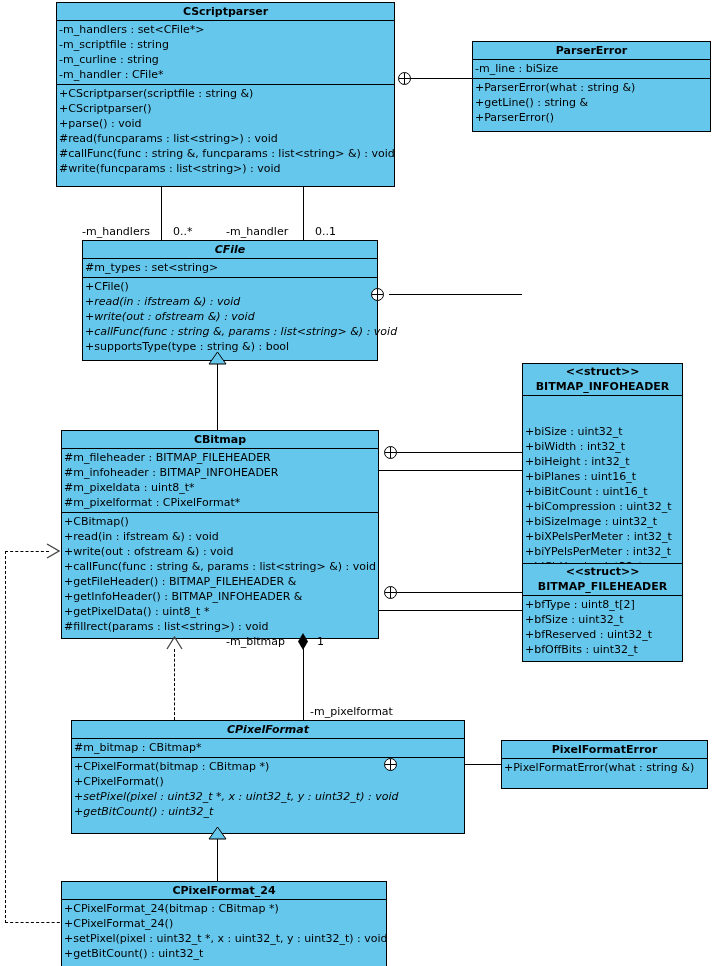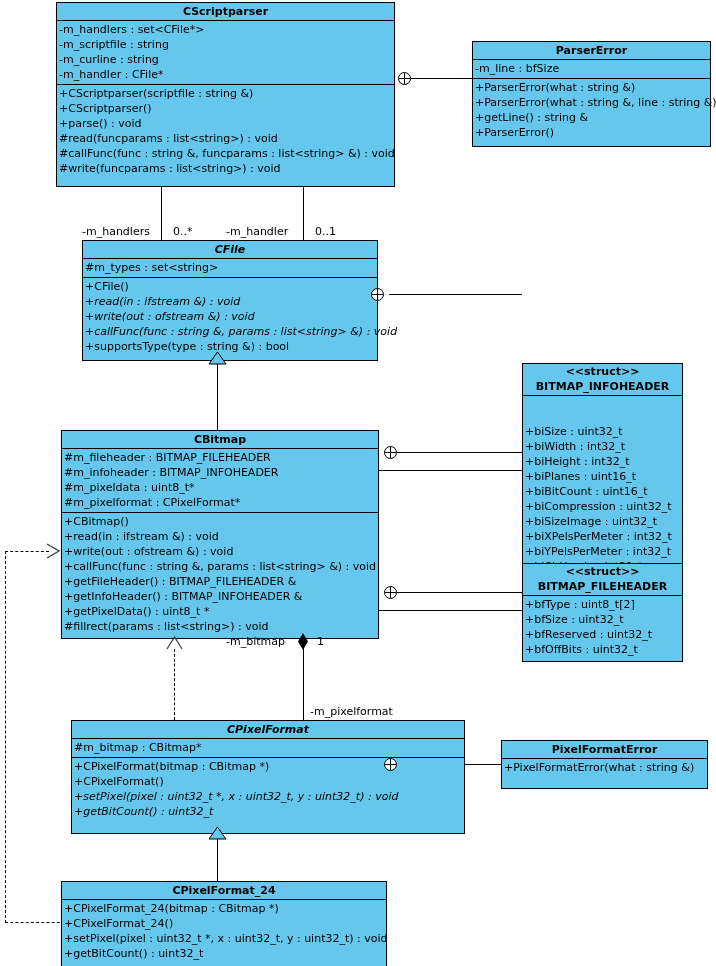--- a/index.html
+++ b/index.html
@@ -206,25 +206,24 @@
       <div class="cls-row">+parse() : void</div>
       <div class="cls-row">#read(funcparams : list&lt;string&gt;) : void</div>
       <div class="cls-row">#callFunc(func : string &amp;, funcparams : list&lt;string&gt; &amp;) : void</div>
       <div class="cls-row">#write(funcparams : list&lt;string&gt;) : void</div>
     </div>
   </div>
 
   <div class="uml-class" style="left:472px; top:41px; width:239px;">
     <div class="cls-title">ParserError</div>
     <div class="cls-compartment">
-      <div class="cls-row">-m_line : bfSize</div>
+      <div class="cls-row">-m_line : biSize</div>
     </div>
     <div class="cls-compartment last" style="padding-bottom:6px;">
       <div class="cls-row">+ParserError(what : string &amp;)</div>
-      <div class="cls-row">+ParserError(what : string &amp;, line : string &amp;)</div>
       <div class="cls-row">+getLine() : string &amp;</div>
       <div class="cls-row">+ParserError()</div>
     </div>
   </div>
 
   <div class="uml-class" style="left:82px; top:240px; width:296px;">
     <div class="cls-title abstract">CFile</div>
     <div class="cls-compartment">
       <div class="cls-row">#m_types : set&lt;string&gt;</div>
     </div>

